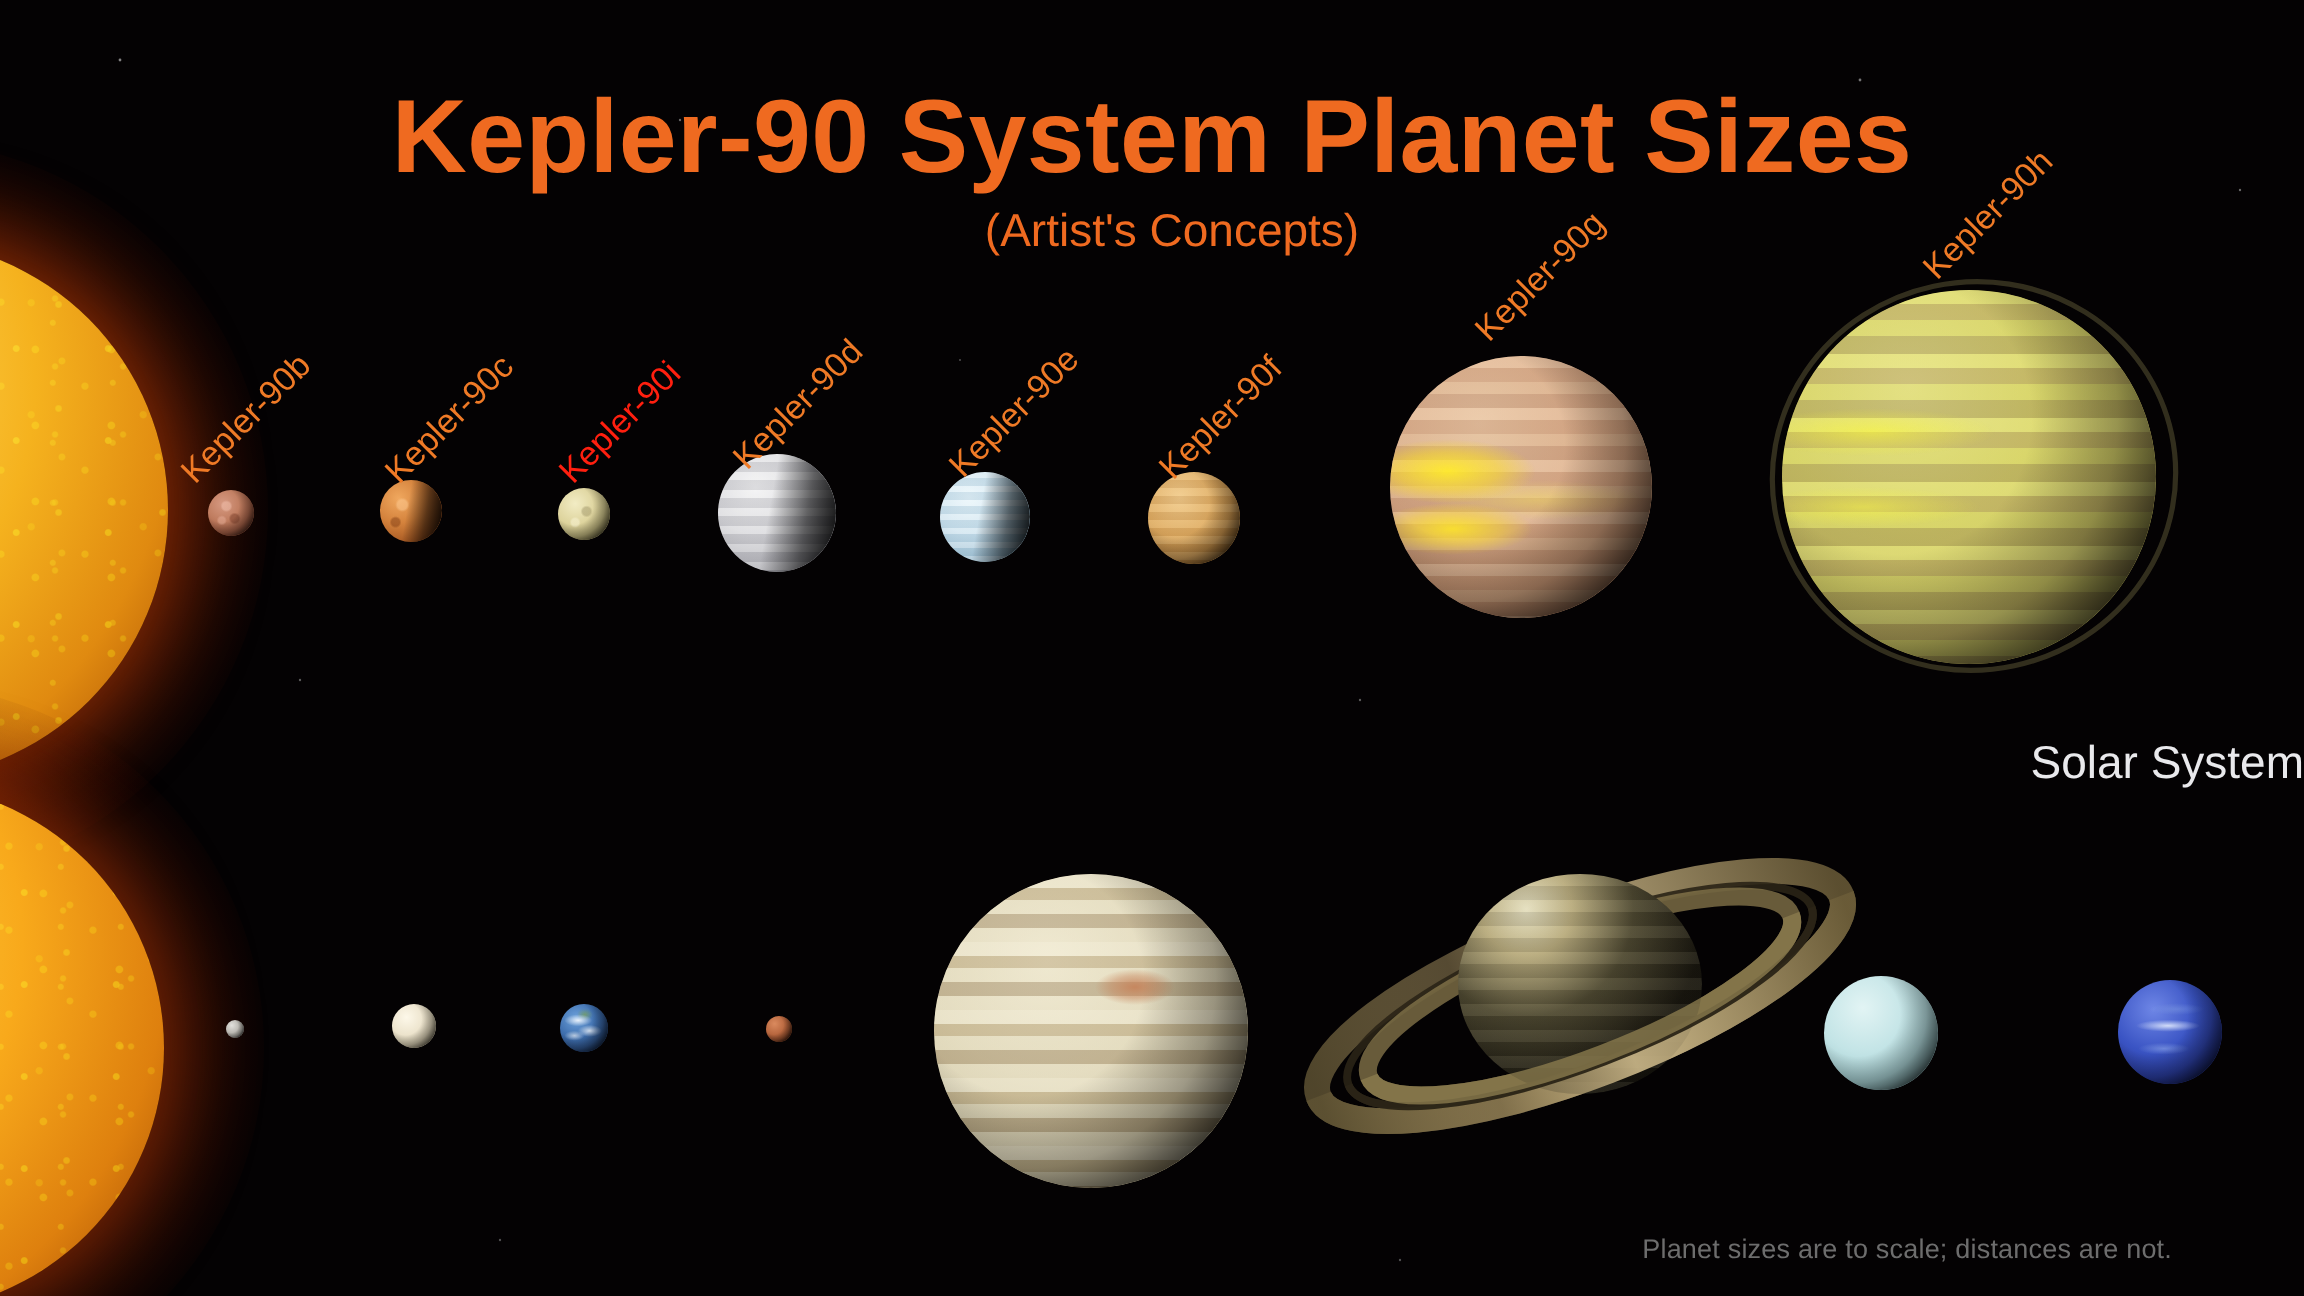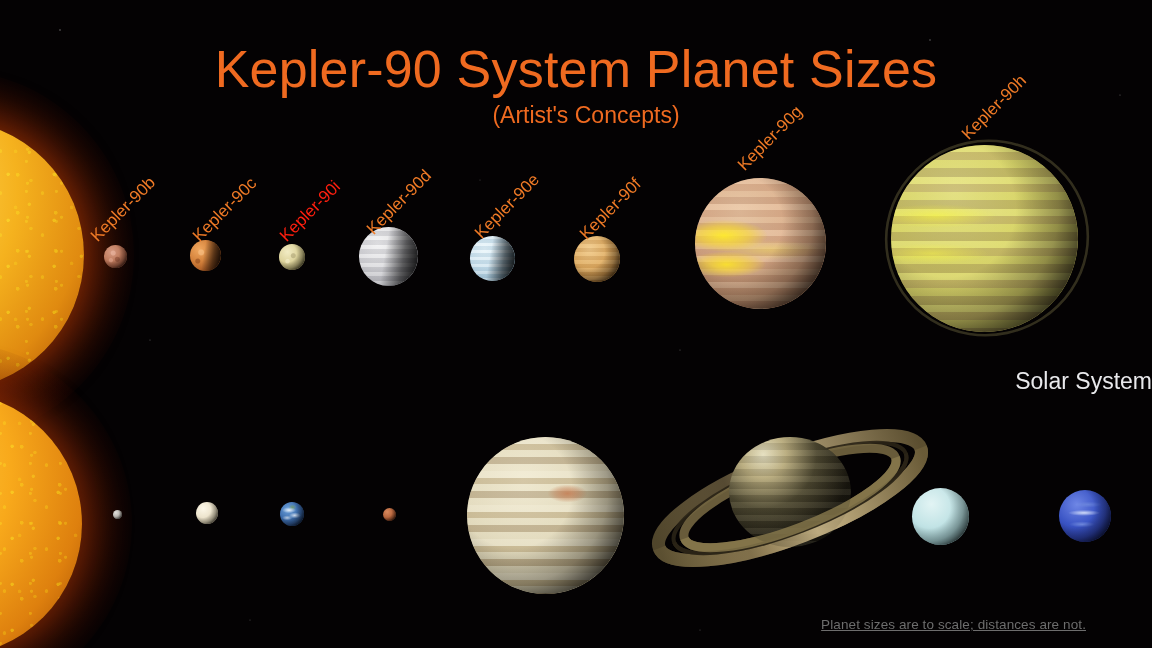--- a/index.html
+++ b/index.html
@@ -53,34 +53,34 @@
       radial-gradient(circle at 28% 86%, rgba(255,245,175,.5) 0 1.2px, transparent 1.9px),
       radial-gradient(circle at 52% 26%, rgba(255,238,160,.5) 0 1.4px, transparent 2px),
       radial-gradient(circle at 8% 38%, rgba(255,250,200,.5) 0 1.2px, transparent 1.8px),
       radial-gradient(circle at 60% 56%, rgba(255,232,150,.45) 0 1.5px, transparent 2.1px);
     background-size:46px 46px,38px 38px,52px 52px,42px 42px,34px 34px,48px 48px,30px 30px,56px 56px;
   }
 
   
   #title{
     position:absolute;left:0;right:0;top:42px;text-align:center;
-    font-size:52px;font-weight:400;letter-spacing:.2px;
+    font-size:52px;font-weight:700;letter-spacing:.2px;
     color:#ef6a20;line-height:1.06;
   }
   #subtitle{
     position:absolute;left:0;right:0;top:102px;text-align:center;
     font-size:23px;color:#ef6a20;padding-left:20px;
   }
   #solar-system-heading{
     position:absolute;left:0;right:0;top:368px;text-align:right;
     font-size:23px;color:#e9e9ec;
   }
   #footnote{
     position:absolute;right:66px;bottom:16px;
-    font-size:13.5px;color:#6d6d6d;letter-spacing:.1px;text-decoration:underline;
+    font-size:13.5px;color:#6d6d6d;letter-spacing:.1px;
   }
 
   
   .planet-label{
     position:absolute;
     font-size:17px;
     color:#ef7a26;
     white-space:nowrap;
     transform-origin:0% 100%;
     transform:rotate(-45deg);

